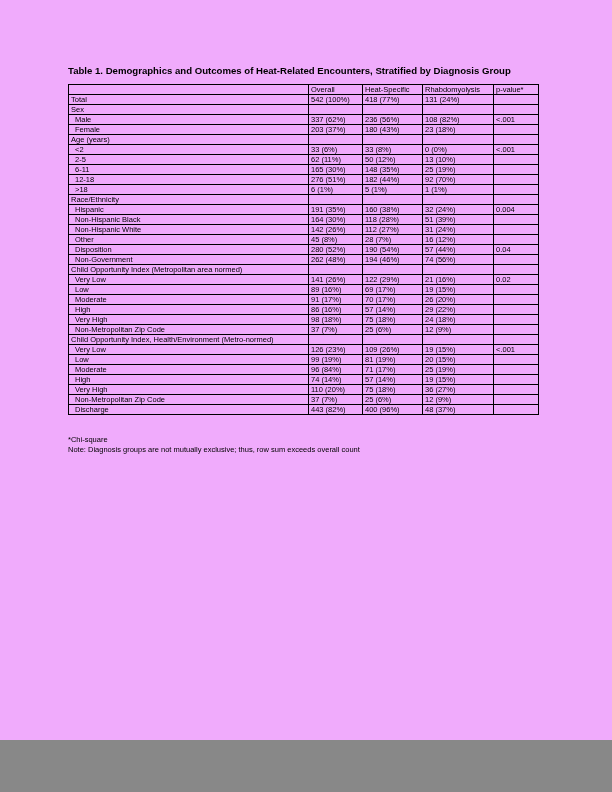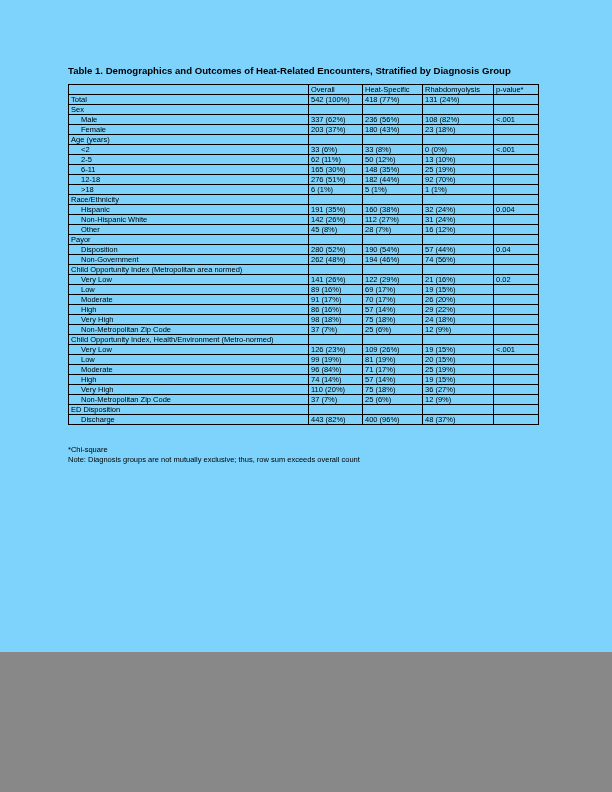--- a/index.html
+++ b/index.html
@@ -1,21 +1,21 @@
 <!DOCTYPE html>
 <html><head>
 <meta charset="utf-8">
 <style>
   html, body { margin: 0; padding: 0; background: #888; }
   .page {
     position: relative;
     width: 612px;
-    height: 652px;
+    height: 740px;
     margin: 0 auto;
-    background: #7dd3fc;
+    background: #f0abfc;
     font-family: "Liberation Sans", sans-serif;
     color: #000000;
     overflow: hidden;
   }
   .content {
     position: absolute;
     left: 68px;
     top: 65px;
     width: 474px;
   }
@@ -37,21 +37,21 @@
     border: 1px solid #000000;
     padding: 0 2px;
     height: 9px;
     line-height: 9px;
     font-weight: normal;
     text-align: left;
     vertical-align: middle;
     white-space: nowrap;
     overflow: hidden;
   }
-  td.label.indent { padding-left: 12px; }
+  td.label.indent { padding-left: 6px; }
   .footnotes {
     margin-top: 20px;
     font-size: 7.5px;
     line-height: 9.5px;
   }
   .footnotes .note { }
 </style>
 </head>
 <body>
 
@@ -154,38 +154,38 @@
             <td></td>
           </tr>
           <tr>
             <td class="label indent">Hispanic</td>
             <td>191 (35%)</td>
             <td>160 (38%)</td>
             <td>32 (24%)</td>
             <td>0.004</td>
           </tr>
           <tr>
+            <td class="label indent">Non-Hispanic Black</td>
+            <td>164 (30%)</td>
+            <td>118 (28%)</td>
+            <td>51 (39%)</td>
+            <td></td>
+          </tr>
+          <tr>
             <td class="label indent">Non-Hispanic White</td>
             <td>142 (26%)</td>
             <td>112 (27%)</td>
             <td>31 (24%)</td>
             <td></td>
           </tr>
           <tr>
             <td class="label indent">Other</td>
             <td>45 (8%)</td>
             <td>28 (7%)</td>
             <td>16 (12%)</td>
-            <td></td>
-          </tr>
-          <tr>
-            <td class="label">Payor</td>
-            <td></td>
-            <td></td>
-            <td></td>
             <td></td>
           </tr>
           <tr>
             <td class="label indent">Disposition</td>
             <td>280 (52%)</td>
             <td>190 (54%)</td>
             <td>57 (44%)</td>
             <td>0.04</td>
           </tr>
           <tr>
@@ -284,27 +284,20 @@
             <td>110 (20%)</td>
             <td>75 (18%)</td>
             <td>36 (27%)</td>
             <td></td>
           </tr>
           <tr>
             <td class="label indent">Non-Metropolitan Zip Code</td>
             <td>37 (7%)</td>
             <td>25 (6%)</td>
             <td>12 (9%)</td>
-            <td></td>
-          </tr>
-          <tr>
-            <td class="label">ED Disposition</td>
-            <td></td>
-            <td></td>
-            <td></td>
             <td></td>
           </tr>
           <tr>
             <td class="label indent">Discharge</td>
             <td>443 (82%)</td>
             <td>400 (96%)</td>
             <td>48 (37%)</td>
             <td></td>
           </tr>
         </tbody>

